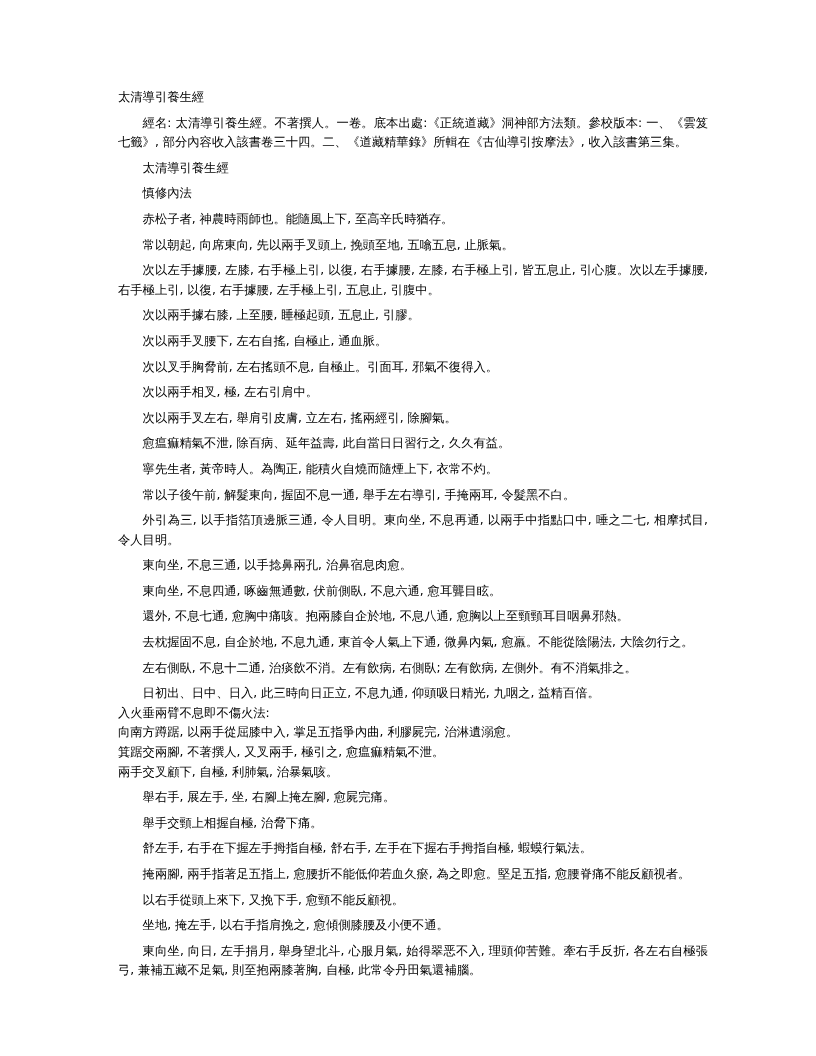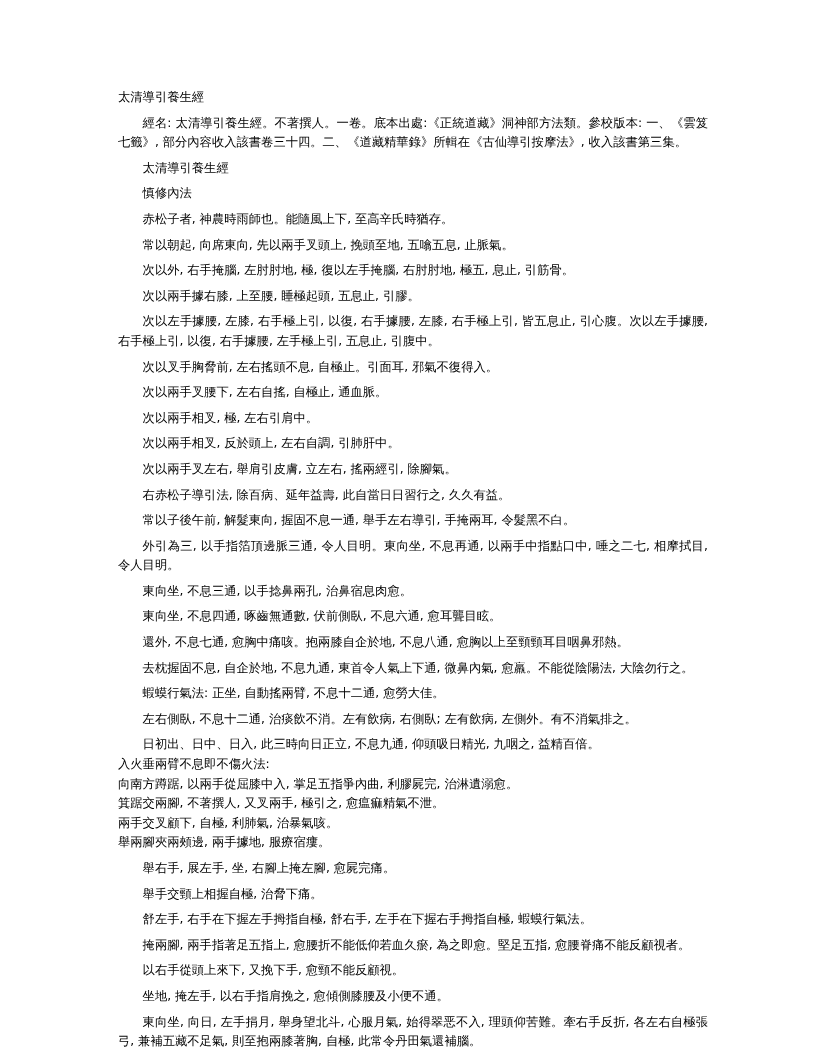--- a/index.html
+++ b/index.html
@@ -43,43 +43,40 @@
 <body>
 
 <div class="page">
   <div class="doc" id="doc">
       <p class="title">太清導引養生經</p>
       <p class="ind">經名: 太清導引養生經。不著撰人。一卷。底本出處:《正統道藏》洞神部方法類。參校版本: 一、《雲笈七籤》, 部分內容收入該書卷三十四。二、《道藏精華錄》所輯在《古仙導引按摩法》, 收入該書第三集。</p>
       <p class="ind">太清導引養生經</p>
       <p class="ind">慎修內法</p>
       <p class="ind">赤松子者, 神農時雨師也。能隨風上下, 至高辛氏時猶存。</p>
       <p class="ind">常以朝起, 向席東向, 先以兩手叉頭上, 挽頭至地, 五噏五息, 止脈氣。</p>
-      <p class="ind">次以外, 右手掩腦, 左肘肘地, 極, 復以左手掩腦, 右肘肘地, 極五, 息止, 引筋骨。</p>
+      <p class="ind">次以左手據腰, 左膝, 右手極上引, 以復, 右手據腰, 左膝, 右手極上引, 皆五息止, 引心腹。次以左手據腰, 右手極上引, 以復, 右手據腰, 左手極上引, 五息止, 引腹中。</p>
       <p class="ind">次以兩手據右膝, 上至腰, 睡極起頭, 五息止, 引膠。</p>
-      <p class="ind">次以左手據腰, 左膝, 右手極上引, 以復, 右手據腰, 左膝, 右手極上引, 皆五息止, 引心腹。次以左手據腰, 右手極上引, 以復, 右手據腰, 左手極上引, 五息止, 引腹中。</p>
+      <p class="ind">次以兩手叉腰下, 左右自搖, 自極止, 通血脈。</p>
       <p class="ind">次以叉手胸脅前, 左右搖頭不息, 自極止。引面耳, 邪氣不復得入。</p>
-      <p class="ind">次以兩手叉腰下, 左右自搖, 自極止, 通血脈。</p>
       <p class="ind">次以兩手相叉, 極, 左右引肩中。</p>
-      <p class="ind">次以兩手相叉, 反於頭上, 左右自調, 引肺肝中。</p>
       <p class="ind">次以兩手叉左右, 舉肩引皮膚, 立左右, 搖兩經引, 除腳氣。</p>
-      <p class="ind">右赤松子導引法, 除百病、延年益壽, 此自當日日習行之, 久久有益。</p>
+      <p class="ind">愈瘟痲精氣不泄, 除百病、延年益壽, 此自當日日習行之, 久久有益。</p>
+      <p class="ind">寧先生者, 黃帝時人。為陶正, 能積火自燒而隨煙上下, 衣常不灼。</p>
       <p class="ind">常以子後午前, 解髮東向, 握固不息一通, 舉手左右導引, 手掩兩耳, 令髮黑不白。</p>
       <p class="ind">外引為三, 以手指箔頂邊脈三通, 令人目明。東向坐, 不息再通, 以兩手中指點口中, 唾之二七, 相摩拭目, 令人目明。</p>
       <p class="ind">東向坐, 不息三通, 以手捻鼻兩孔, 治鼻宿息肉愈。</p>
       <p class="ind">東向坐, 不息四通, 啄齒無通數, 伏前側臥, 不息六通, 愈耳聾目眩。</p>
       <p class="ind">還外, 不息七通, 愈胸中痛咳。抱兩膝自企於地, 不息八通, 愈胸以上至頸頸耳目咽鼻邪熱。</p>
       <p class="ind">去枕握固不息, 自企於地, 不息九通, 東首令人氣上下通, 微鼻內氣, 愈羸。不能從陰陽法, 大陰勿行之。</p>
-      <p class="ind">蝦蟆行氣法: 正坐, 自動搖兩臂, 不息十二通, 愈勞大佳。</p>
       <p class="ind">左右側臥, 不息十二通, 治痰飲不消。左有飲病, 右側臥; 左有飲病, 左側外。有不消氣排之。</p>
       <p class="ind">日初出、日中、日入, 此三時向日正立, 不息九通, 仰頭吸日精光, 九咽之, 益精百倍。</p>
       <p class="title">入火垂兩臂不息即不傷火法:</p>
       <p class="title">向南方蹲踞, 以兩手從屈膝中入, 掌足五指爭內曲, 利膠屍完, 治淋遺溺愈。</p>
       <p class="title">箕踞交兩腳, 不著撰人, 又叉兩手, 極引之, 愈瘟痲精氣不泄。</p>
       <p class="title">兩手交叉顧下, 自極, 利肺氣, 治暴氣咳。</p>
-      <p class="title">舉兩腳夾兩頰邊, 兩手據地, 服療宿瘻。</p>
       <p class="ind">舉右手, 展左手, 坐, 右腳上掩左腳, 愈屍完痛。</p>
       <p class="ind">舉手交頸上相握自極, 治脅下痛。</p>
       <p class="ind">舒左手, 右手在下握左手拇指自極, 舒右手, 左手在下握右手拇指自極, 蝦蟆行氣法。</p>
       <p class="ind">掩兩腳, 兩手指著足五指上, 愈腰折不能低仰若血久瘀, 為之即愈。堅足五指, 愈腰脊痛不能反顧視者。</p>
       <p class="ind">以右手從頭上來下, 又挽下手, 愈頸不能反顧視。</p>
       <p class="ind">坐地, 掩左手, 以右手指肩挽之, 愈傾側膝腰及小便不通。</p>
       <p class="ind">東向坐, 向日, 左手捐月, 舉身望北斗, 心服月氣, 始得翠恶不入, 理頭仰苦難。牽右手反折, 各左右自極張弓, 兼補五藏不足氣, 則至抱兩膝著胸, 自極, 此常令丹田氣還補腦。</p>
     </div>
 </div>
 

